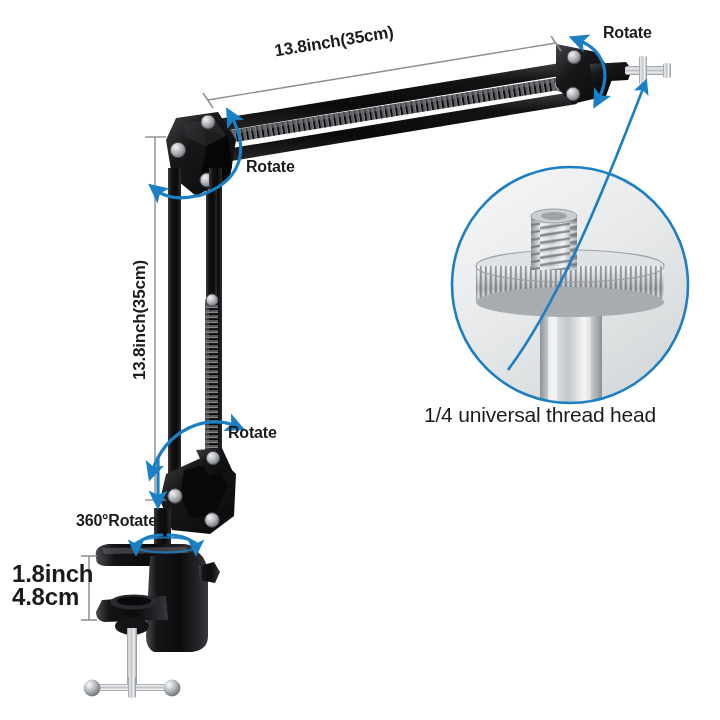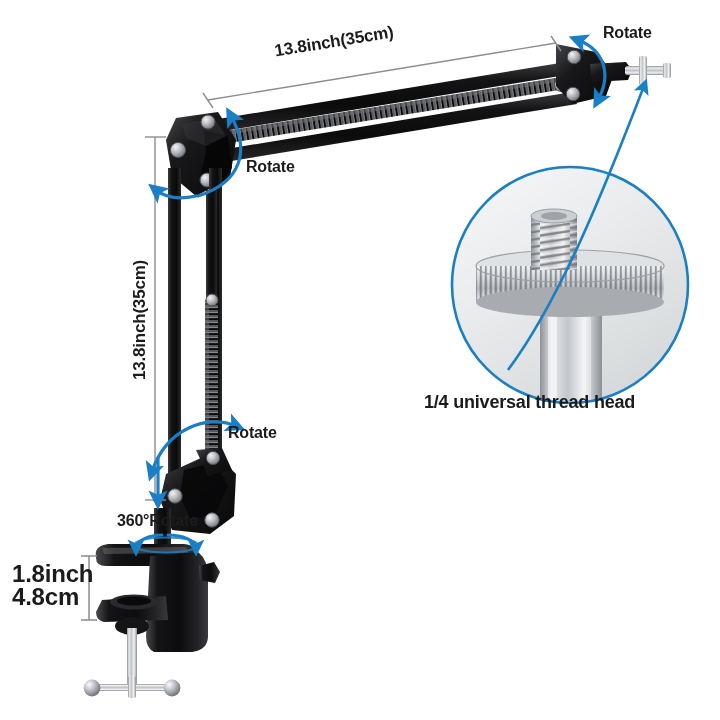--- a/index.html
+++ b/index.html
@@ -17,22 +17,22 @@
     color:#1b1b1b;
     white-space:pre;
     letter-spacing:-0.2px;
   }
   #dim-top-label{left:334px;top:42px;font-size:17px;transform:translate(-50%,-50%) rotate(-9.2deg);}
   #dim-vert-label{left:140px;top:320px;font-size:17px;transform:translate(-50%,-50%) rotate(-90deg);}
   #dim-clamp-label{left:12px;top:562px;font-size:24px;line-height:23px;}
   #rot-upper-label{left:246px;top:158px;font-size:16px;}
   #rot-topright-label{left:603px;top:24px;font-size:16px;}
   #rot-lower-label{left:228px;top:424px;font-size:16px;}
-  #rot-360-label{left:76px;top:512px;font-size:16px;margin-left:41px;}
-  #inset-caption{left:424px;top:392px;font-size:18px;font-weight:bold;}
+  #rot-360-label{left:76px;top:512px;font-size:16px;}
+  #inset-caption{left:424px;top:403px;font-size:21px;font-weight:normal;}
 </style>
 </head>
 <body>
 
 <div id="stage">
 
   <svg class="layer" viewBox="0 0 720 720">
     <defs>
       <linearGradient id="barDark" x1="0" y1="0" x2="0" y2="1">
         <stop offset="0%" stop-color="#3b3b3d"></stop>

